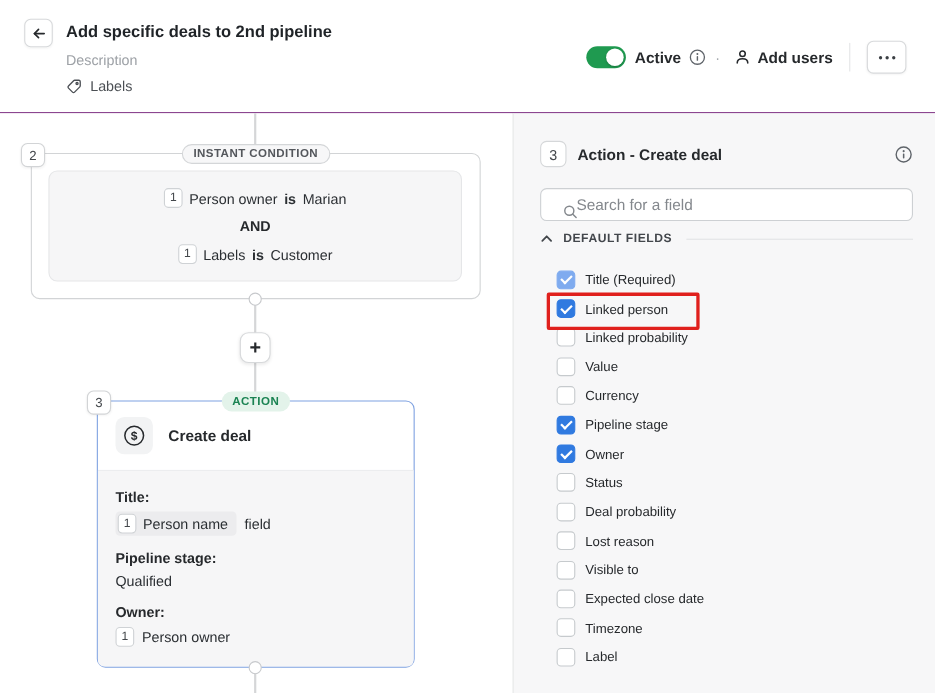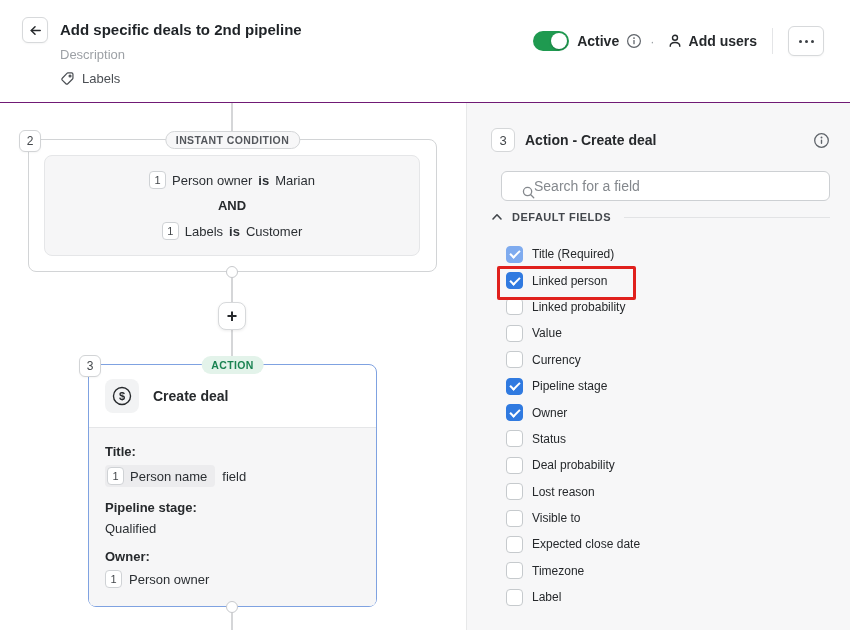--- a/index.html
+++ b/index.html
@@ -22,21 +22,21 @@
   .icon-btn {
     width: 26px; height: 26px; border: 1px solid #d7d9db; border-radius: 6px;
     background: #fff; display: flex; align-items: center; justify-content: center;
     box-shadow: 0 1px 2px rgba(0,0,0,0.04); cursor: pointer; flex: 0 0 auto;
   }
   .page-title { font-size: 15px; font-weight: bold; color: #1f2327; line-height: 26px; }
   .description { font-size: 13px; color: #9da1a6; margin-top: 4px; }
   .labels-row { display: flex; align-items: center; gap: 7px; margin-top: 9px; cursor: pointer; }
   .labels-row span { font-size: 13px; color: #4b4f54; }
 
-  .topbar-right { display: flex; align-items: center; height: 30px; margin-top: 9px; }
+  .topbar-right { display: flex; align-items: center; height: 30px; margin-top: 20px; }
   .toggle {
     width: 36px; height: 20px; border-radius: 10px; background: #1f9a50;
     position: relative; cursor: pointer; flex: 0 0 auto;
   }
   .toggle .knob {
     position: absolute; top: 2px; right: 2px; width: 16px; height: 16px;
     border-radius: 50%; background: #fff; box-shadow: 0 1px 2px rgba(0,0,0,0.25);
   }
   .active-label { font-size: 14px; font-weight: bold; margin-left: 8px; }
   .info-icon { margin-left: 7px; display: flex; cursor: pointer; }
@@ -130,21 +130,21 @@
   .panel {
     flex: 1; background: #f7f7f8; border-left: 1px solid #e7e8e9;
     position: relative; padding: 25px 20px 0 24px;
   }
   .panel-header { display: flex; align-items: center; gap: 10px; height: 24px; }
   .panel-badge {
     width: 24px; height: 24px; background: #fff; border: 1px solid #d5d7d9; border-radius: 6px;
     display: flex; align-items: center; justify-content: center; font-size: 13px; color: #43474b;
   }
   .panel-title { font-size: 14px; font-weight: bold; flex: 1; }
-  .search-wrap { position: relative; margin-top: 19px; height: 24px; margin-left: 10px; }
+  .search-wrap { position: relative; margin-top: 19px; height: 24px; }
   .search-wrap svg { position: absolute; left: 10px; top: 7px; }
   .search-input {
     width: 100%; height: 30px; border: 1px solid #cdd0d3; border-radius: 6px;
     background: #fff; padding: 0 10px 0 32px; font-size: 14px; color: #26292c;
     font-family: "Liberation Sans", sans-serif; outline: none;
   }
   .search-input::placeholder { color: #84888d; }
   .section-header { display: flex; align-items: center; gap: 9px; margin-top: 14px; height: 16px; cursor: pointer; }
   .section-title { font-size: 11px; font-weight: bold; letter-spacing: 0.5px; color: #43474c; white-space: nowrap; }
   .section-line { flex: 1; height: 1px; background: #e2e3e5; margin-left: 4px; }

